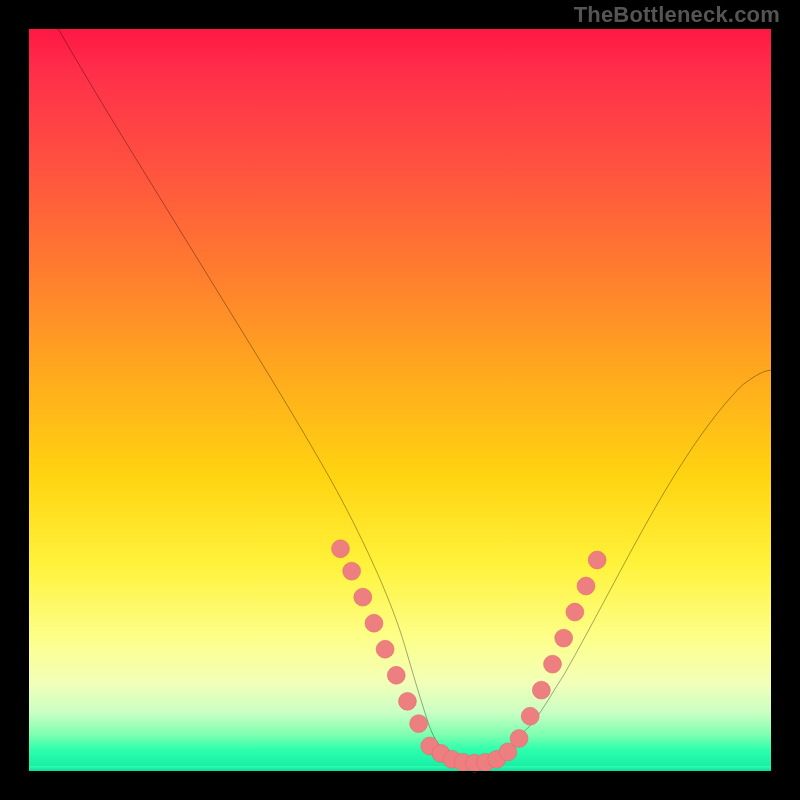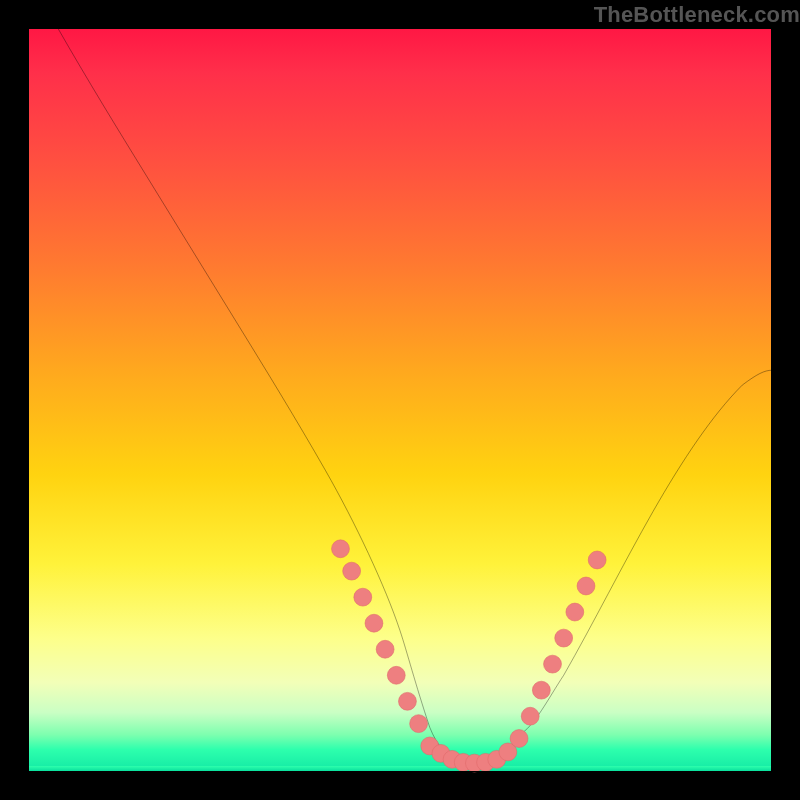--- a/index.html
+++ b/index.html
@@ -7,21 +7,21 @@
     width: 800px;
     height: 800px;
     background: #000;
     position: relative;
     overflow: hidden;
     font-family: Arial, Helvetica, sans-serif;
   }
   .watermark {
     position: absolute;
     top: 2px;
-    right: 0;
+    right: 20px;
     color: #555;
     font-size: 22px;
     font-weight: 600;
     letter-spacing: 0.2px;
     z-index: 10;
   }
   .plot-frame {
     position: absolute;
     left: 28px;
     top: 28px;

